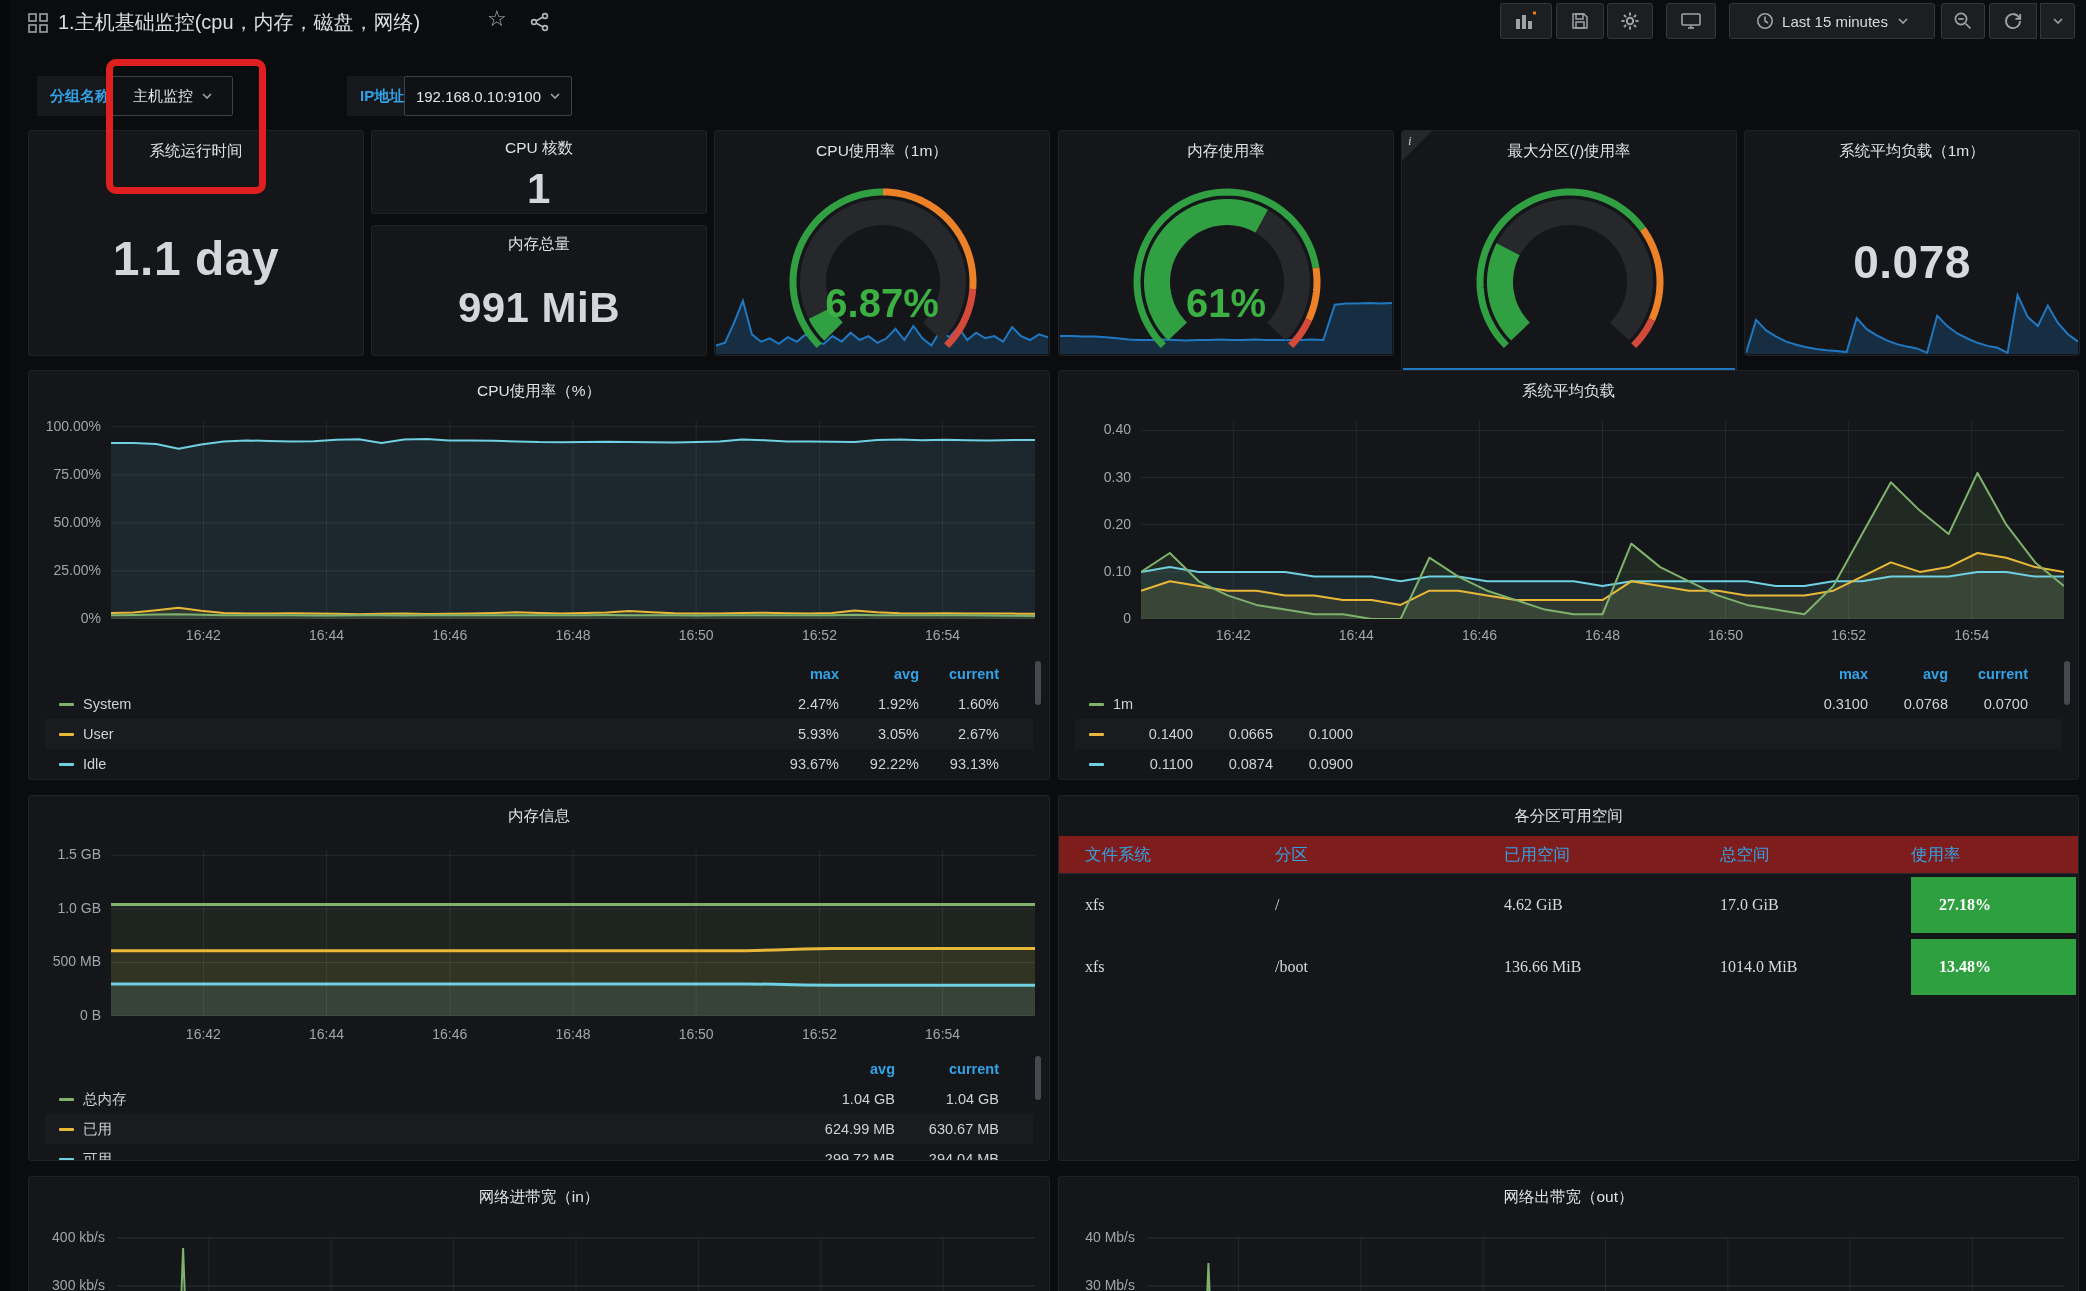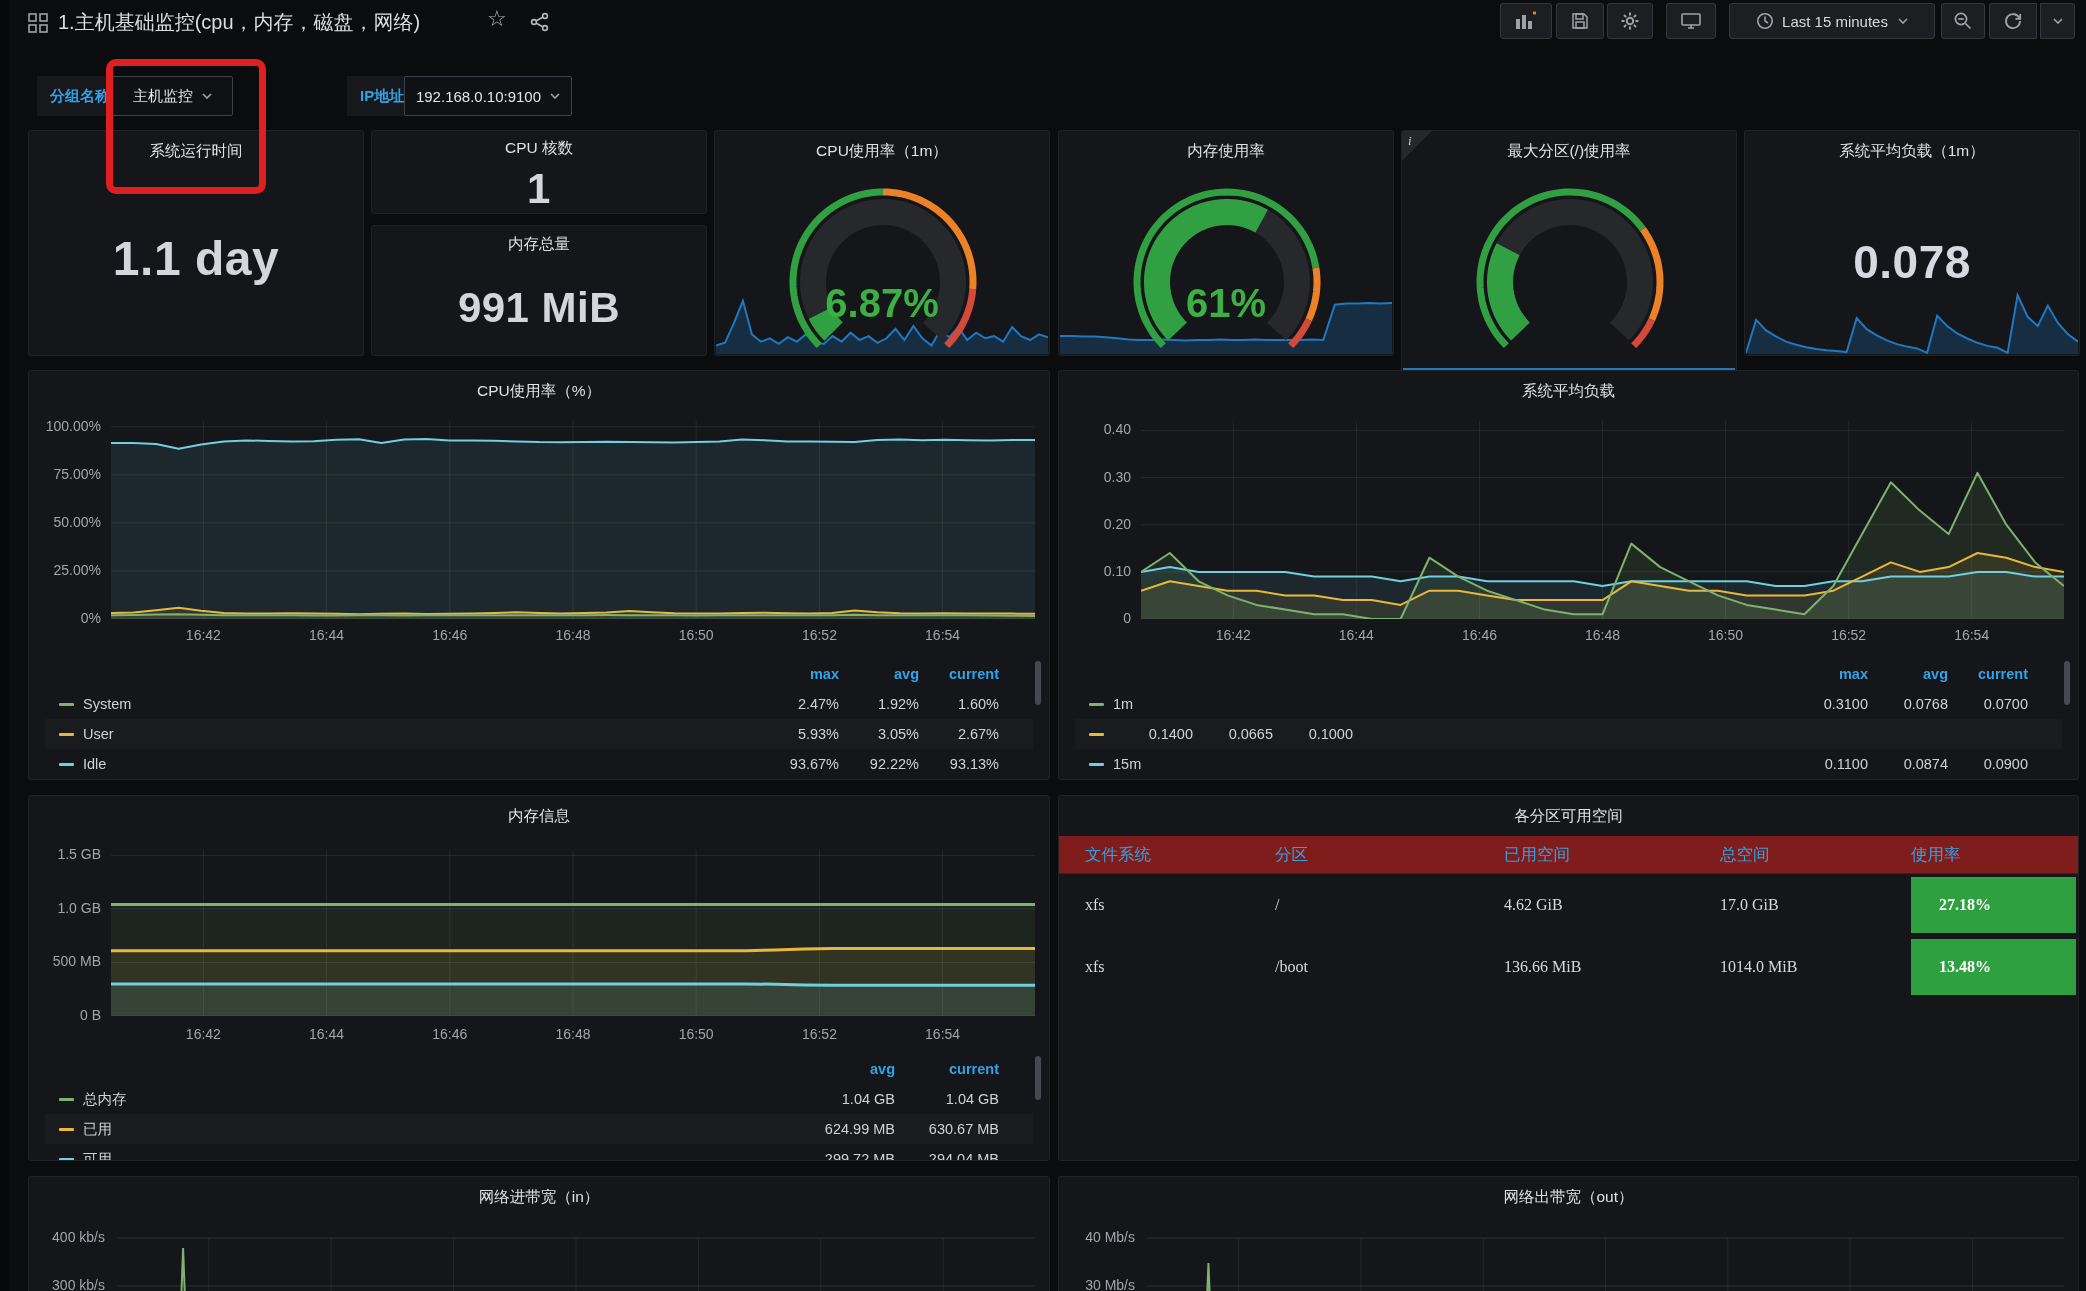--- a/index.html
+++ b/index.html
@@ -349,21 +349,20 @@
           <div class="lg-col" style="width: 80px;">0.0700</div>
         </div>
         <div class="lg-row alt">
           <div class="lg-dash" style="background: rgb(234, 184, 57);"></div>
           <div class="lg-col" style="width: 80px;">0.1400</div>
           <div class="lg-col" style="width: 80px;">0.0665</div>
           <div class="lg-col" style="width: 80px;">0.1000</div>
         </div>
         <div class="lg-row">
           <div class="lg-dash" style="background: rgb(110, 208, 224);"></div>
-          <div class="lg-label">15m</div>
           <div class="lg-col" style="width: 80px;">0.1100</div>
           <div class="lg-col" style="width: 80px;">0.0874</div>
           <div class="lg-col" style="width: 80px;">0.0900</div>
         </div>
       </div>
       <div class="scroll-thumb" style="right: 8px; top: 290px; height: 44px;"></div>
     </div>
 
   <div class="panel" style="left:28px;top:795px;width:1022px;height:366px;">
     <div class="p-title">内存信息</div>

